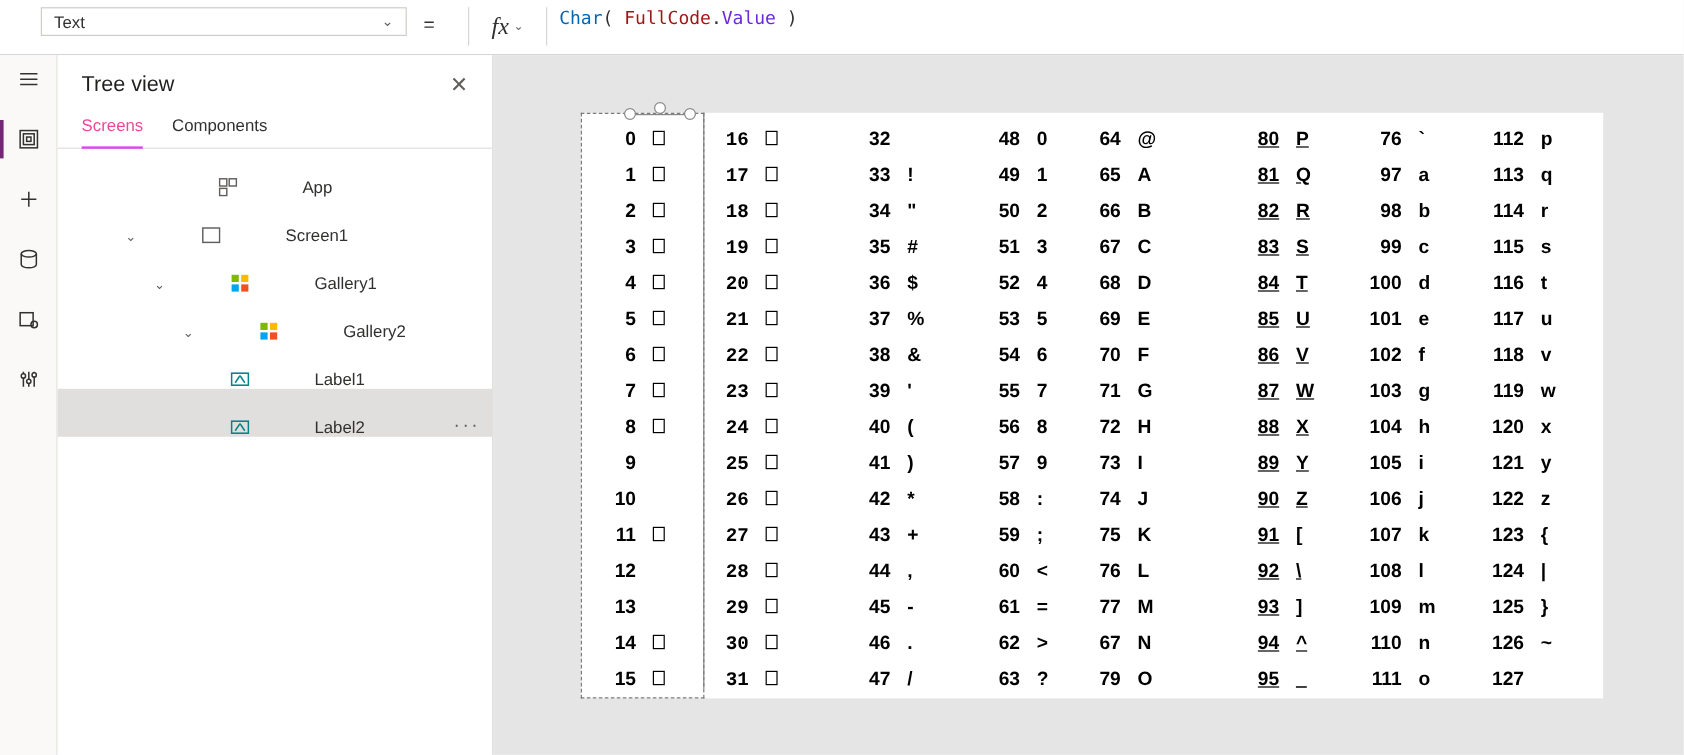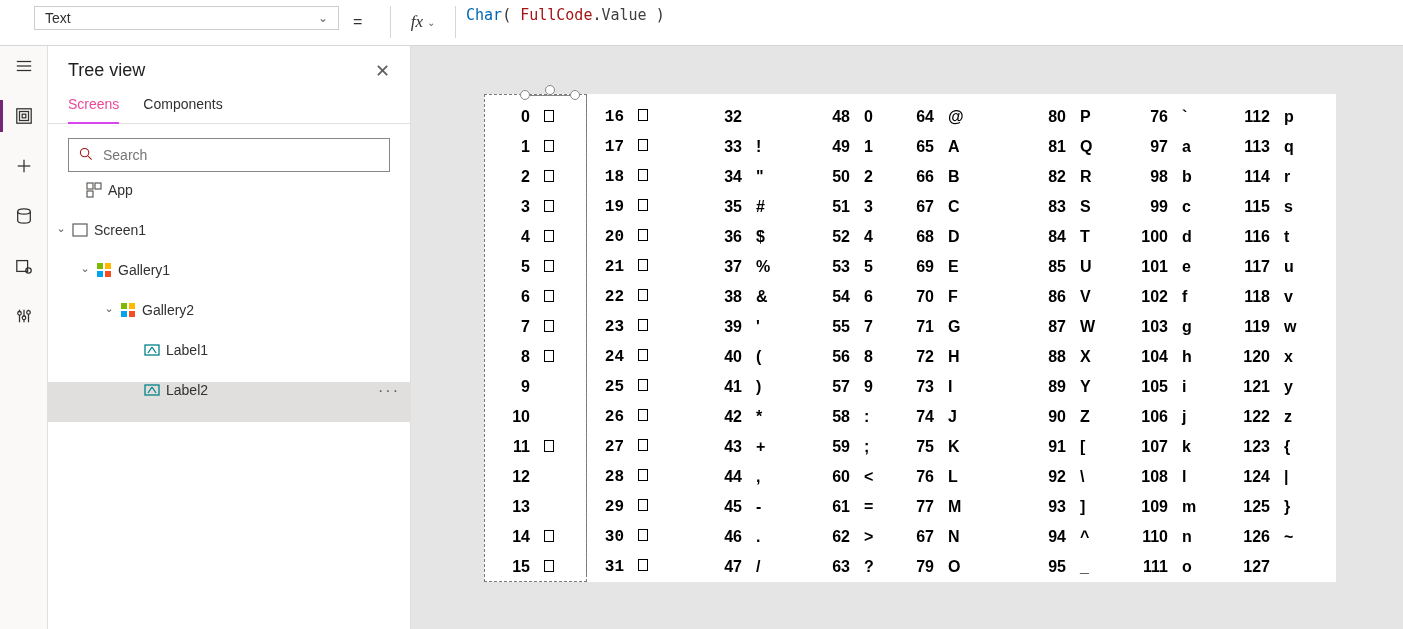--- a/index.html
+++ b/index.html
@@ -22,30 +22,30 @@
     font-size:14px; color:#323130;
   }
   .prop-dd .chev { margin-left:auto; font-size:12px; color:#666; }
   .equals { position:absolute; left:353px; top:6px; height:32px; display:flex; align-items:center; font-size:16px; color:#323130; }
   .fx-box {
     position:absolute; left:390px; top:6px; width:66px; height:32px;
     border-left:1px solid #d8d6d4; border-right:1px solid #d8d6d4;
     display:flex; align-items:center; justify-content:center;
     color:#323130;
   }
-  .fx-box .fx { font-style:italic; font-family: "Segoe UI", serif; font-size:17px; }
+  .fx-box .fx { font-style:italic; font-family: "Segoe UI", serif; font-size:20px; }
   .fx-box .chev2 { font-size:10px; margin-left:4px; color:#666; }
   .formula {
     position:absolute; left:466px; top:6px; height:32px;
     display:flex; 
     font-family: Consolas, monospace; font-size:15px; white-space: pre;
   }
   .formula .fn   { color:#0066b3; }
   .formula .id   { color:#a31515; }
-  .formula .prop { color:#404040; }
+  .formula .prop { color:#6d28d9; }
   .formula .punc { color:#323130; }
 
   
   .rail {
     position:absolute; left:0; top:46px; width:48px; height:583px;
     border-right:1px solid #e1dfdd; background:#faf9f8;
     display:flex; flex-direction:column; align-items:center;
   }
   .rail .item { width:48px; height:40px; display:flex; align-items:center; justify-content:center; color:#323130; position:relative; }
   .rail .item.active::before {
@@ -74,21 +74,21 @@
   .search-wrap { padding:14px 20px 10px 20px; }
   .search {
     height:34px; border:1px solid #8a8886; background:#fff;
     display:flex; align-items:center; padding:0 10px; color:#605e5c;
     font-size:14px;
   }
   .search .ico { margin-right:8px; }
   .search input { border:none; outline:none; flex:1; font-size:14px; color:#323130; }
 
   .tree-list { font-size:14px; color:#323130; }
-  .node { height:40px; display:flex; align-items:flex-start; padding-right:10px; }
+  .node { height:40px; display:flex; align-items:flex-end; padding-right:10px;gap:48px; }
   .node.sel { background:#e1dfdd; }
   .sp { display:inline-block; }
   .tw { width:14px; text-align:center; font-size:11px; color:#605e5c; margin-right:4px; }
   .node-label { margin-left:6px; }
   .more { margin-left:auto; color:#605e5c; letter-spacing:2px; font-size:16px; }
 
   .ic { display:inline-flex; width:16px; height:16px; }
   .ic svg { width:16px; height:16px; }
 
   
@@ -204,31 +204,20 @@
 </div>
 
 <div class="tree-panel">
   <div class="tree-header">
     <span class="tree-title">Tree view</span>
     <span class="tree-close">✕</span>
   </div>
   <div class="tree-tabs">
     <div class="tab act">Screens</div>
     <div class="tab">Components</div>
-  </div>
-  <div class="search-wrap">
-    <div class="search">
-      <span class="ico">
-        <svg width="14" height="14" viewBox="0 0 20 20" style="stroke:#a31515;fill:none;stroke-width:1.5">
-            <circle cx="8" cy="8" r="6"></circle>
-            <line x1="13" y1="13" x2="18" y2="18"></line>
-          </svg>
-      </span>
-      <input placeholder="Search" style="">
-    </div>
   </div>
   <div class="tree-list">
 
     <div class="node">
       <span class="sp" style="width:20px"></span>
       <span class="tw"></span>
       <span class="ic">
         <svg viewBox="0 0 16 16" style="stroke:#605e5c;fill:none;stroke-width:1.2">
             <rect x="1" y="1" width="6" height="6"></rect>
             <rect x="9" y="1" width="6" height="6"></rect>
@@ -639,21 +628,21 @@
           </div>
           <div class="ascii-row">
             <span class="ascii-code">67</span>
             <span class="ascii-char">N</span>
           </div>
           <div class="ascii-row">
             <span class="ascii-code">79</span>
             <span class="ascii-char">O</span>
           </div>
         </div>
-        <div class="ascii-col" style="left: 548px;">
+        <div class="ascii-col" style="left: 548px; text-decoration: underline;">
           <div class="ascii-row">
             <span class="ascii-code">80</span>
             <span class="ascii-char">P</span>
           </div>
           <div class="ascii-row">
             <span class="ascii-code">81</span>
             <span class="ascii-char">Q</span>
           </div>
           <div class="ascii-row">
             <span class="ascii-code">82</span>

